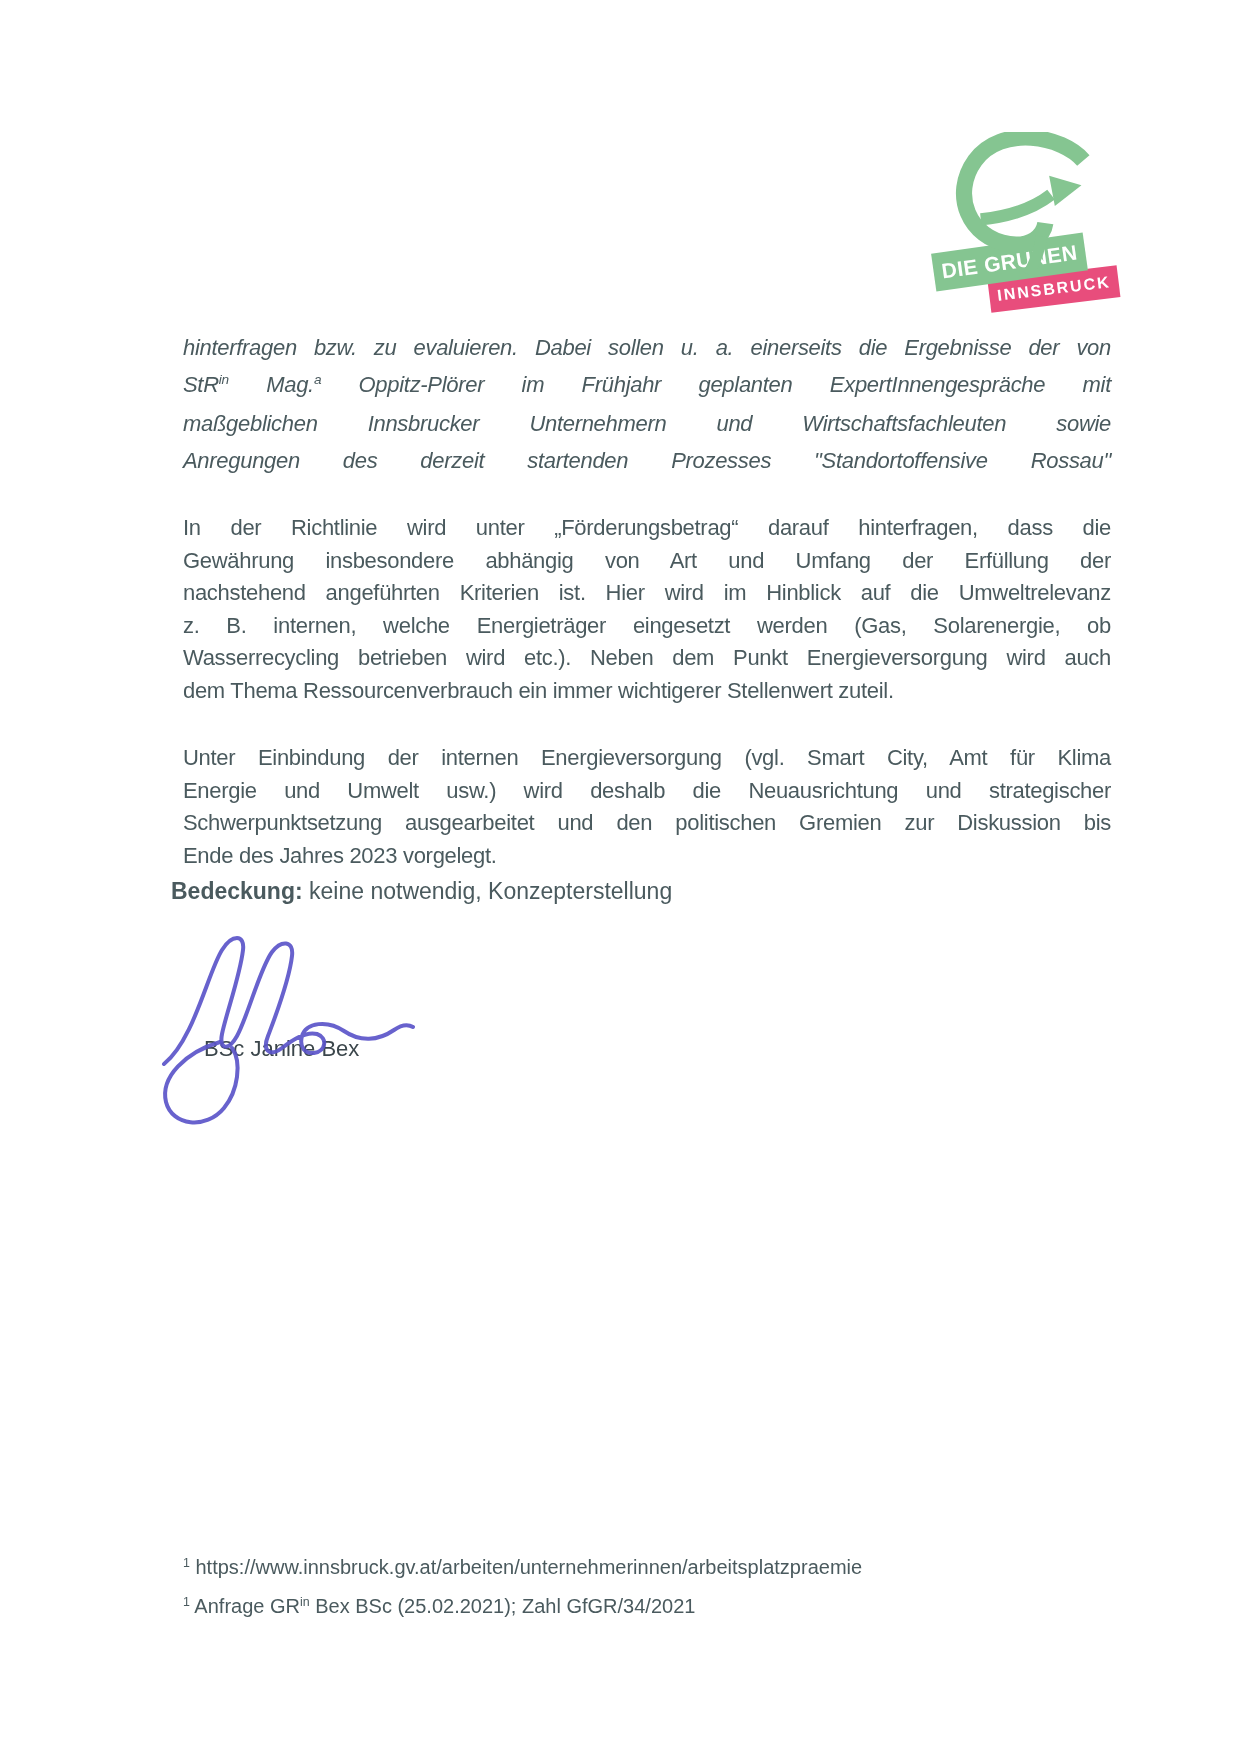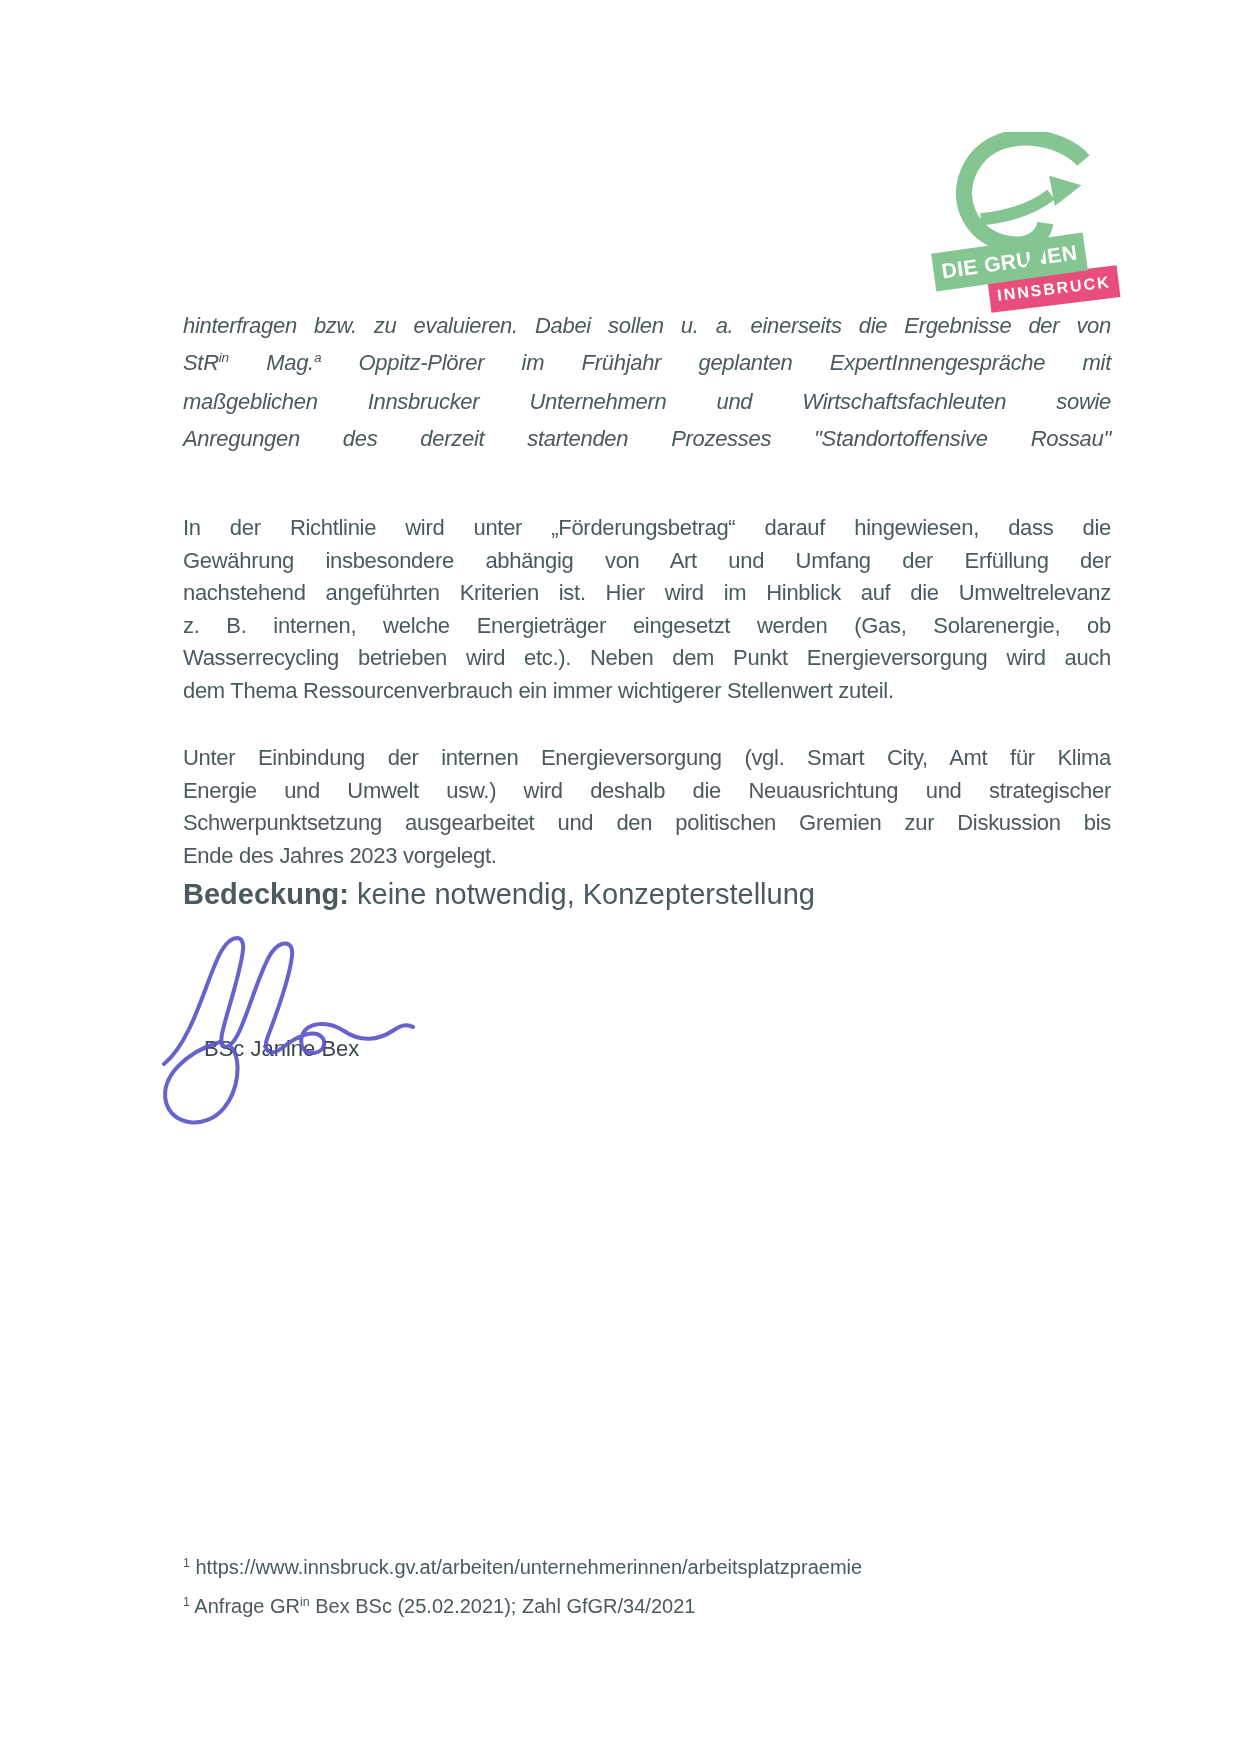--- a/index.html
+++ b/index.html
@@ -49,22 +49,22 @@
     font-size:22px;letter-spacing:-0.3px;
     line-height:32.5px;
     color:var(--text);
   }
   .para.italic{font-style:italic;line-height:36.5px;}
   .line{text-align:justify;text-align-last:justify;}
   .line.last{text-align-last:left;}
   sup{font-size:62%;vertical-align:baseline;position:relative;top:-0.55em;}
 
   .bedeckung{
-    position:absolute;left:183px;top:878px;width:928px;
-    font-size:29px;color:var(--text);
+    position:absolute;left:171px;top:878px;width:928px;
+    font-size:23px;color:var(--text);
   }
   .bedeckung .label{font-weight:bold;}
 
   
   .signature{
     position:absolute;left:158px;top:912px;width:330px;height:225px;
     z-index:2;
   }
   .signature path{
     fill:none;stroke:var(--ink);stroke-width:4;
@@ -96,29 +96,29 @@
       <path d="M104,110 C102,124 97,138 90,150" fill="none" stroke="#85c591" stroke-width="12" stroke-linecap="butt"></path>
     </svg>
     <div class="banner green">
       <span>DIE GRÜNEN</span>
     </div>
     <div class="banner pink">
       <span>INNSBRUCK</span>
     </div>
   </div>
 
-  <div class="para italic" style="top:308px;">
+  <div class="para italic" style="top:330px;">
       <div class="line">hinterfragen bzw. zu evaluieren. Dabei sollen u. a. einerseits die Ergebnisse der von</div>
       <div class="line">StR<sup>in</sup> Mag.<sup>a</sup> Oppitz-Plörer im Frühjahr geplanten ExpertInnengespräche mit</div>
       <div class="line">maßgeblichen Innsbrucker Unternehmern und Wirtschaftsfachleuten sowie</div>
       <div class="line">Anregungen des derzeit startenden Prozesses "Standortoffensive Rossau"</div>
     </div>
 
   <div class="para" style="top:512px;">
-      <div class="line">In der Richtlinie wird unter „Förderungsbetrag“ darauf hingewiesen, dass die</div>
+      <div class="line">In der Richtlinie wird unter „Förderungsbetrag“ darauf hinterfragen, dass die</div>
       <div class="line">Gewährung insbesondere abhängig von Art und Umfang der Erfüllung der</div>
       <div class="line">nachstehend angeführten Kriterien ist. Hier wird im Hinblick auf die Umweltrelevanz</div>
       <div class="line">z. B. internen, welche Energieträger eingesetzt werden (Gas, Solarenergie, ob</div>
       <div class="line">Wasserrecycling betrieben wird etc.). Neben dem Punkt Energieversorgung wird auch</div>
       <div class="line last">dem Thema Ressourcenverbrauch ein immer wichtigerer Stellenwert zuteil.</div>
     </div>
 
   <div class="para" style="top:742px;">
       <div class="line">Unter Einbindung der internen Energieversorgung (vgl. Smart City, Amt für Klima</div>
       <div class="line">Energie und Umwelt usw.) wird deshalb die Neuausrichtung und strategischer</div>

